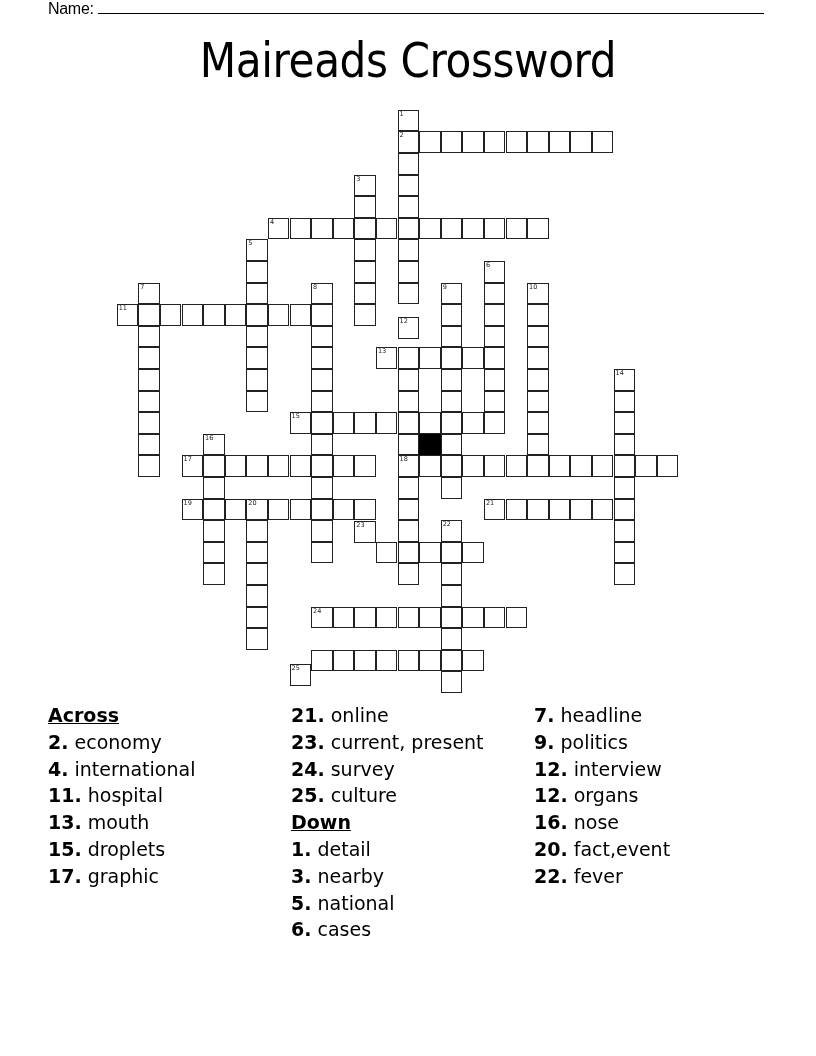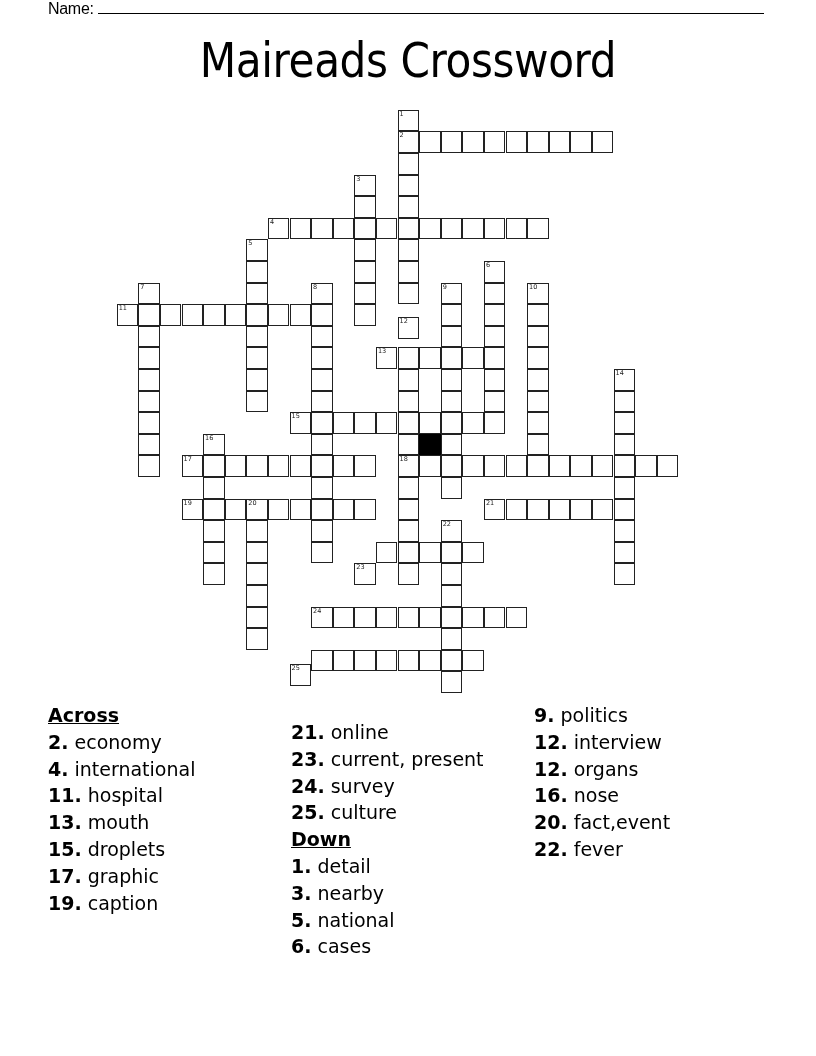--- a/index.html
+++ b/index.html
@@ -244,21 +244,21 @@
     <div class="cell" style="left: 440.7px; top: 520.2px;">
       <span class="num">22</span>
     </div>
     <div class="cell" style="left: 440.7px; top: 541.8px;"></div>
     <div class="cell" style="left: 440.7px; top: 563.4px;"></div>
     <div class="cell" style="left: 440.7px; top: 585px;"></div>
     <div class="cell" style="left: 440.7px; top: 606.6px;"></div>
     <div class="cell" style="left: 440.7px; top: 628.2px;"></div>
     <div class="cell" style="left: 440.7px; top: 649.8px;"></div>
     <div class="cell" style="left: 440.7px; top: 671.4px;"></div>
-    <div class="cell" style="left: 354.3px; top: 563px;">
+    <div class="cell" style="left: 354.3px; top: 521px;">
       <span class="num">23</span>
     </div>
     <div class="cell" style="left: 375.9px; top: 541.8px;"></div>
     <div class="cell" style="left: 419.1px; top: 541.8px;"></div>
     <div class="cell" style="left: 462.3px; top: 541.8px;"></div>
     <div class="cell" style="left: 311.1px; top: 606.6px;">
       <span class="num">24</span>
     </div>
     <div class="cell" style="left: 332.7px; top: 606.6px;"></div>
     <div class="cell" style="left: 354.3px; top: 606.6px;"></div>
@@ -282,35 +282,35 @@
   </div>
 
 <div class="clues" style="left:48px;">
   <div class="hdr clue-line">Across</div>
   <div class="clue-line"><span class="n">2.</span> <span>economy</span></div>
   <div class="clue-line"><span class="n">4.</span> <span>international</span></div>
   <div class="clue-line"><span class="n">11.</span> <span>hospital</span></div>
   <div class="clue-line"><span class="n">13.</span> <span>mouth</span></div>
   <div class="clue-line"><span class="n">15.</span> <span>droplets</span></div>
   <div class="clue-line"><span class="n">17.</span> <span>graphic</span></div>
-  <div class="clue-line"><span class="n">19.</span> <span>caption</span></div>
 </div>
 
-<div class="clues" style="left:291px;margin-top:17px;">
+<div class="clues" style="left:291px;">
   <div class="clue-line"><span class="n">21.</span> <span>online</span></div>
   <div class="clue-line"><span class="n">23.</span> <span>current, present</span></div>
   <div class="clue-line"><span class="n">24.</span> <span>survey</span></div>
   <div class="clue-line"><span class="n">25.</span> <span>culture</span></div>
   <div class="hdr clue-line">Down</div>
   <div class="clue-line"><span class="n">1.</span> <span>detail</span></div>
   <div class="clue-line"><span class="n">3.</span> <span>nearby</span></div>
   <div class="clue-line"><span class="n">5.</span> <span>national</span></div>
   <div class="clue-line"><span class="n">6.</span> <span>cases</span></div>
 </div>
 
 <div class="clues" style="left:534px;">
+  <div class="clue-line"><span class="n">7.</span> <span>headline</span></div>
   <div class="clue-line"><span class="n">9.</span> <span>politics</span></div>
   <div class="clue-line"><span class="n">12.</span> <span>interview</span></div>
   <div class="clue-line"><span class="n">12.</span> <span>organs</span></div>
   <div class="clue-line"><span class="n">16.</span> <span>nose</span></div>
   <div class="clue-line"><span class="n">20.</span> <span>fact,event</span></div>
   <div class="clue-line"><span class="n">22.</span> <span>fever</span></div>
 </div>
 
 </body></html>

